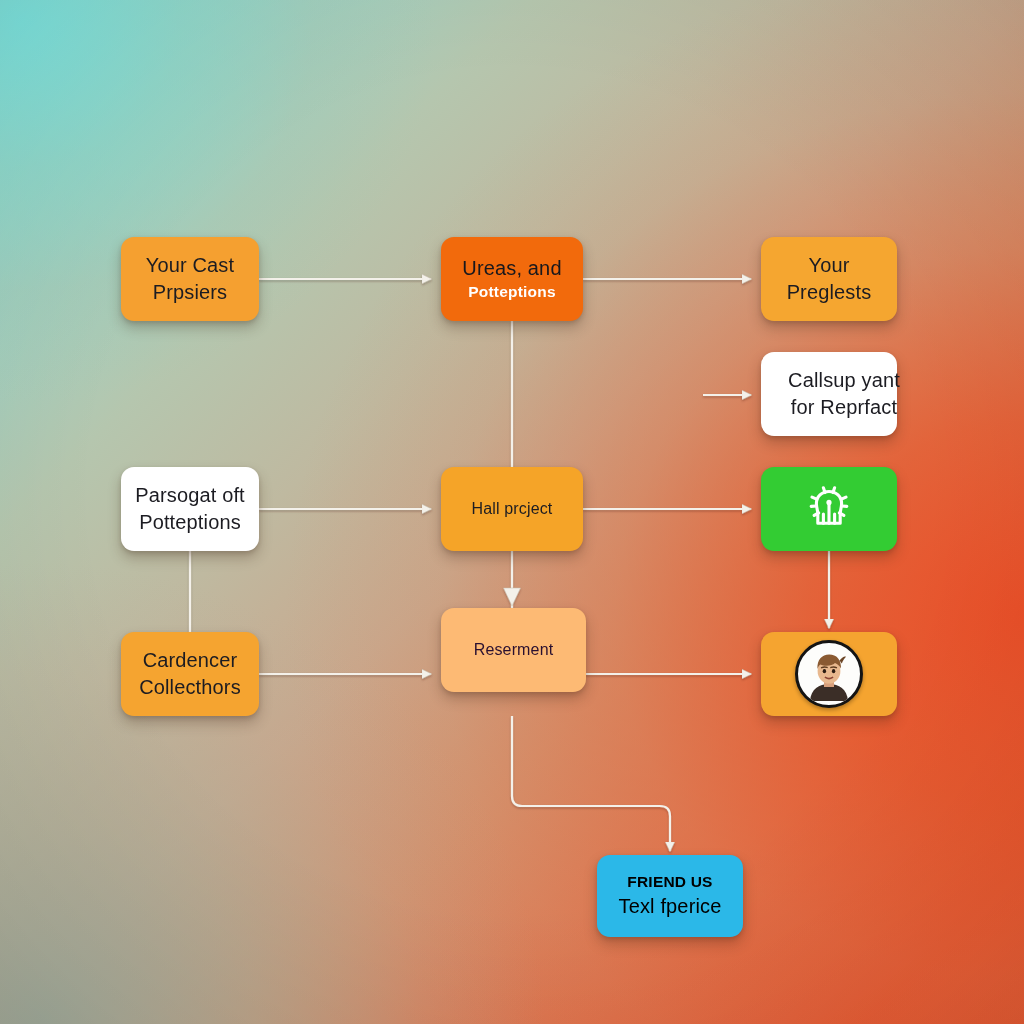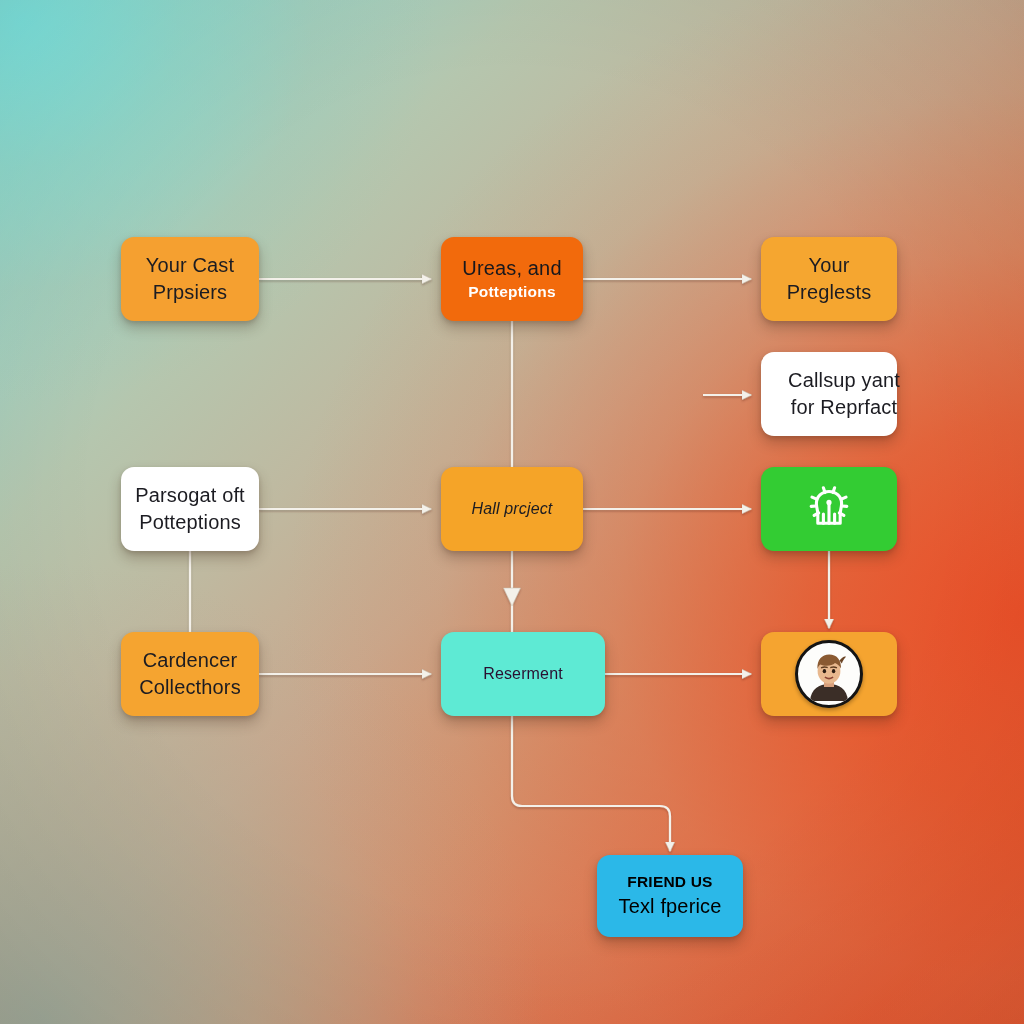--- a/index.html
+++ b/index.html
@@ -197,21 +197,21 @@
     </span>
   </div>
 
   <div class="node t-dark" style="left:121px;top:467px;width:138px;height:84px;background:#FFFFFF;">
     <span class="lines">
       <span class="ln f-body">Parsogat oft</span>
       <span class="ln f-body">Potteptions</span>
     </span>
   </div>
 
-  <div class="node t-dark" style="left:441px;top:467px;width:142px;height:84px;background:#F5A428;font-style:italic;">
+  <div class="node t-dark" style="left:441px;top:467px;width:142px;height:84px;background:#F5A428;">
     <span class="lines">
       <span class="ln f-single">Hall prcject</span>
     </span>
   </div>
 
   <div class="node" style="left:761px;top:467px;width:136px;height:84px;background:#33CC33;">
     <span class="icon-wrap">
       <svg width="52" height="52" viewBox="0 0 52 52" fill="none" stroke="#ffffff" stroke-width="3.1" stroke-linecap="round" stroke-linejoin="round">
         <path d="M26 8.5 c-7.2 0-12.6 5.2-12.6 12.1 0 4.2 1.4 6.6 1.4 10.1
                  l0 9.5 22.4 0 0-9.5 c0-3.5 1.4-5.9 1.4-10.1
@@ -226,21 +226,21 @@
     </span>
   </div>
 
   <div class="node t-dark" style="left:121px;top:632px;width:138px;height:84px;background:#F5A430;">
     <span class="lines">
       <span class="ln f-body">Cardencer</span>
       <span class="ln f-body">Collecthors</span>
     </span>
   </div>
 
-  <div class="node t-dark" style="left:441px;top:632px;width:164px;height:84px;background:#5eead4;">
+  <div class="node t-dark" style="left:441px;top:608px;width:145px;height:84px;background:#fdba74;">
     <span class="lines">
       <span class="ln f-single" style="color:#2a1030;">Reserment</span>
     </span>
   </div>
 
   <div class="node" style="left:761px;top:632px;width:136px;height:84px;background:#F5A430;">
     <span class="avatar-badge">
       <svg width="54" height="54" viewBox="0 0 54 54">
 
         <path d="M8 54 C9 42 17 37 27 37 C37 37 45 42 46 54 Z" fill="#3b2e27"></path>

